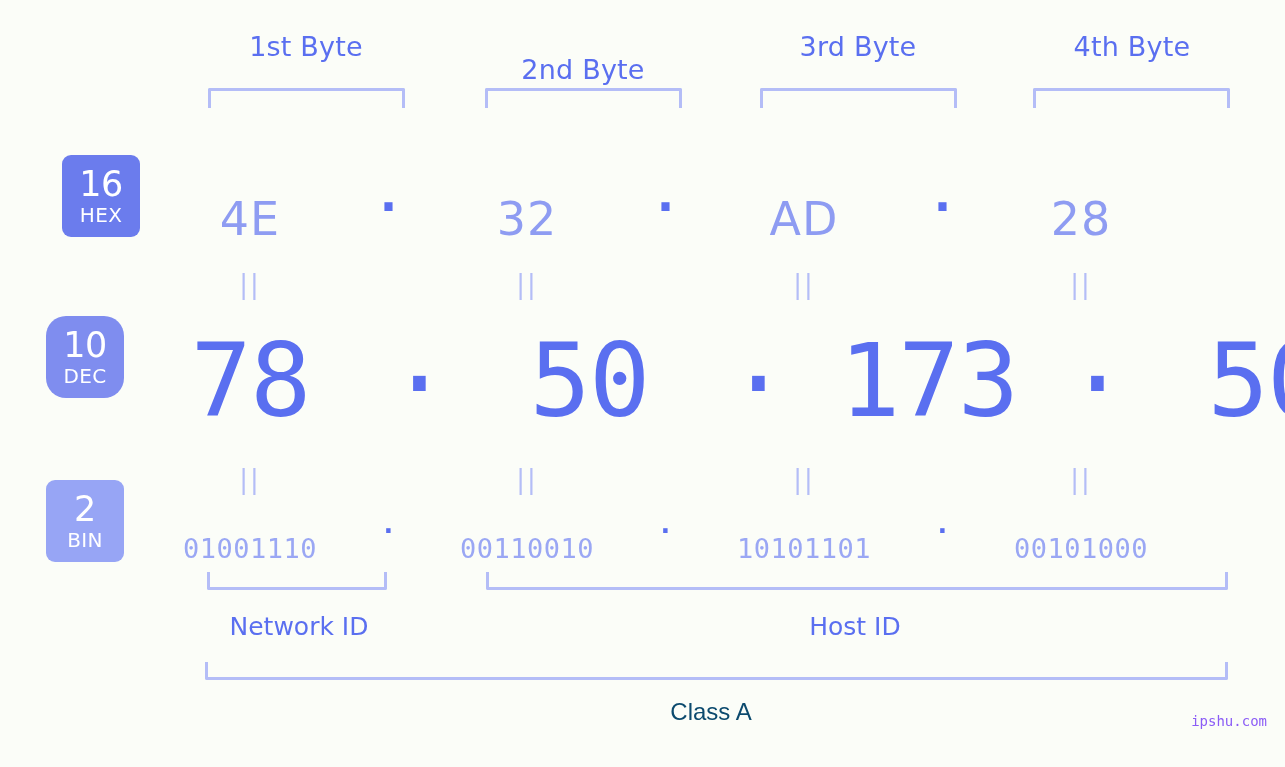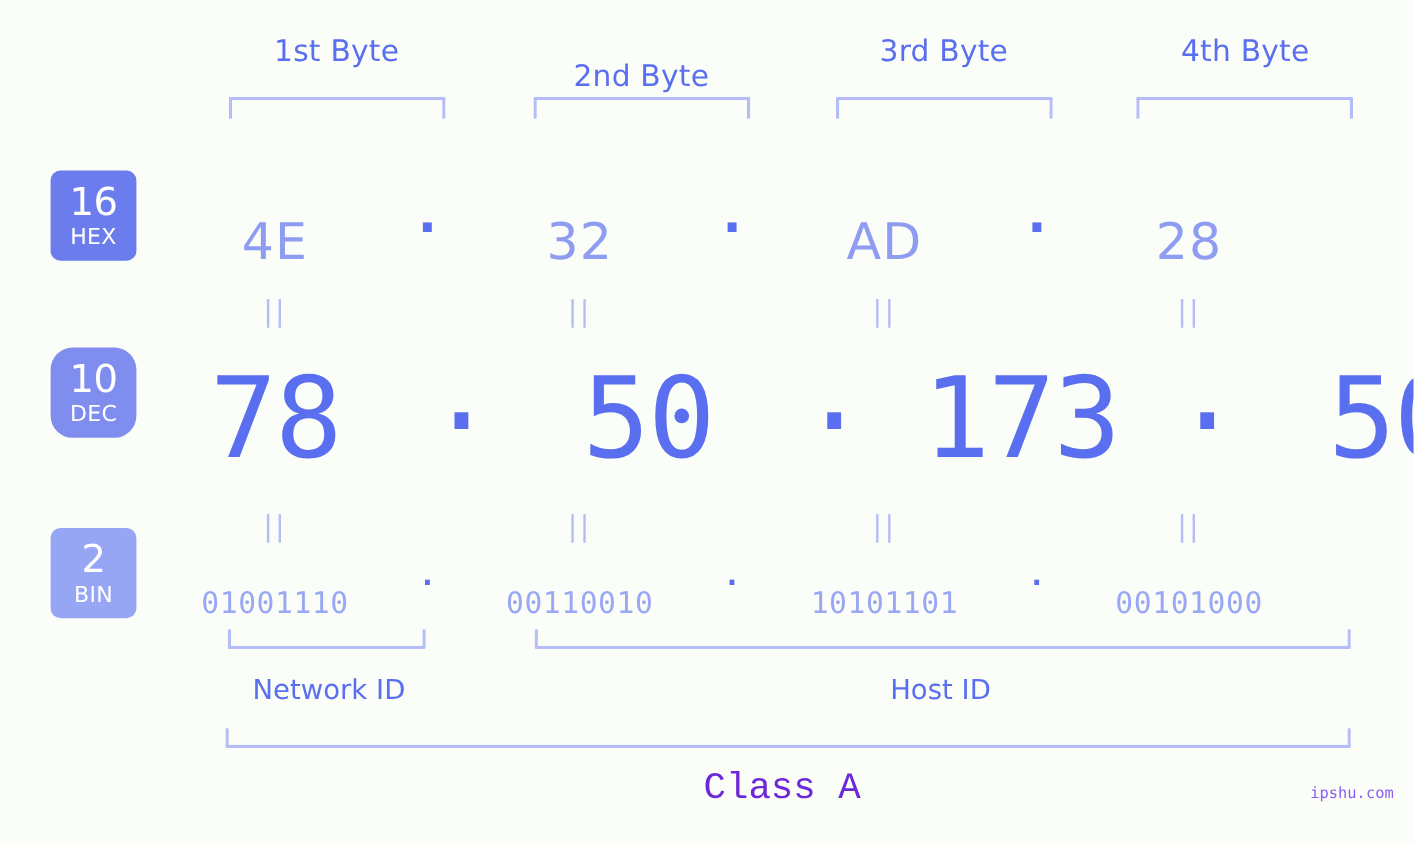--- a/index.html
+++ b/index.html
@@ -170,24 +170,24 @@
     position: absolute;
     text-align: center;
     font-size: 25px;
     color: #5a6ff0;
     white-space: nowrap;
     font-family: "DejaVu Sans", sans-serif;
   }
   .class-label {
     position: absolute;
     text-align: center;
-    font-size: 34px;
-    color: #6d28d9;
-    white-space: nowrap;
-    font-family: Liberation Mono, monospace;
+    font-size: 24px;
+    color: #0c4a6e;
+    white-space: nowrap;
+    font-family: Liberation Sans, sans-serif;
   }
 
   
   .watermark {
     position: absolute;
     right: 18px;
     top: 713px;
     font-size: 14px;
     color: #8b5cf6;
     font-family: "DejaVu Sans Mono", monospace;
@@ -202,21 +202,21 @@
   <div class="byte-label" style="left:206px;">1st Byte</div>
   <div class="byte-label" style="left:483px;margin-top:23px;">2nd Byte</div>
   <div class="byte-label" style="left:758px;">3rd Byte</div>
   <div class="byte-label" style="left:1032px;">4th Byte</div>
 
   <div class="bracket-top" style="left:208px; width:197px; top:88px;"></div>
   <div class="bracket-top" style="left:485px; width:197px; top:88px;"></div>
   <div class="bracket-top" style="left:760px; width:197px; top:88px;"></div>
   <div class="bracket-top" style="left:1033px; width:197px; top:88px;"></div>
 
-  <div class="badge" style="top:155px; background:#6b7ced;">
+  <div class="badge" style="top:155px; background:#6b7ced;margin-left:16px;">
     <span class="num">16</span>
     <span class="nm">HEX</span>
   </div>
   <div class="badge" style="top:316px; background:#7f8def;border-radius:20px;">
     <span class="num">10</span>
     <span class="nm">DEC</span>
   </div>
   <div class="badge" style="top:480px; background:#97a5f5;">
     <span class="num">2</span>
     <span class="nm">BIN</span>

